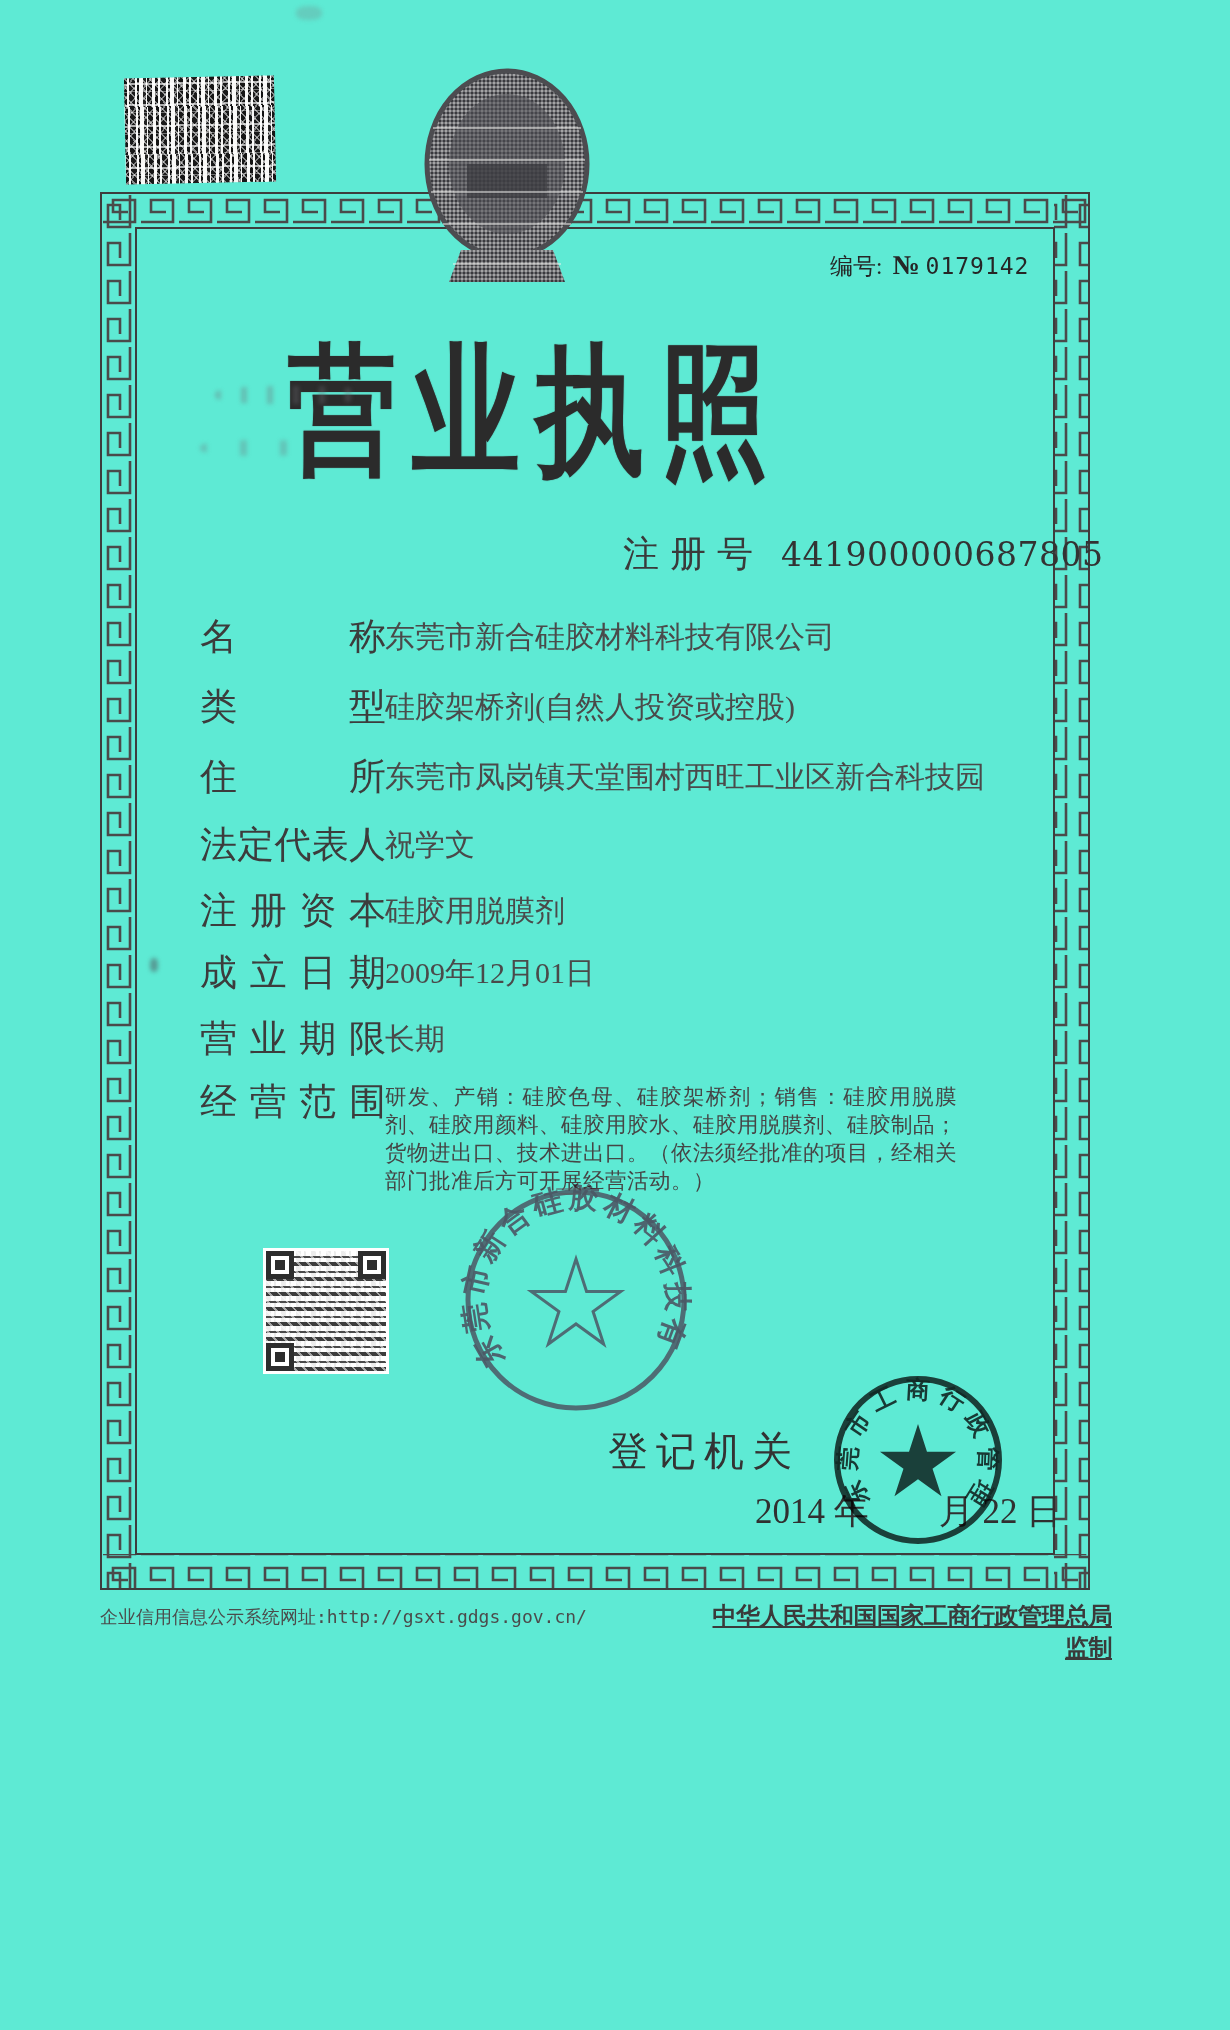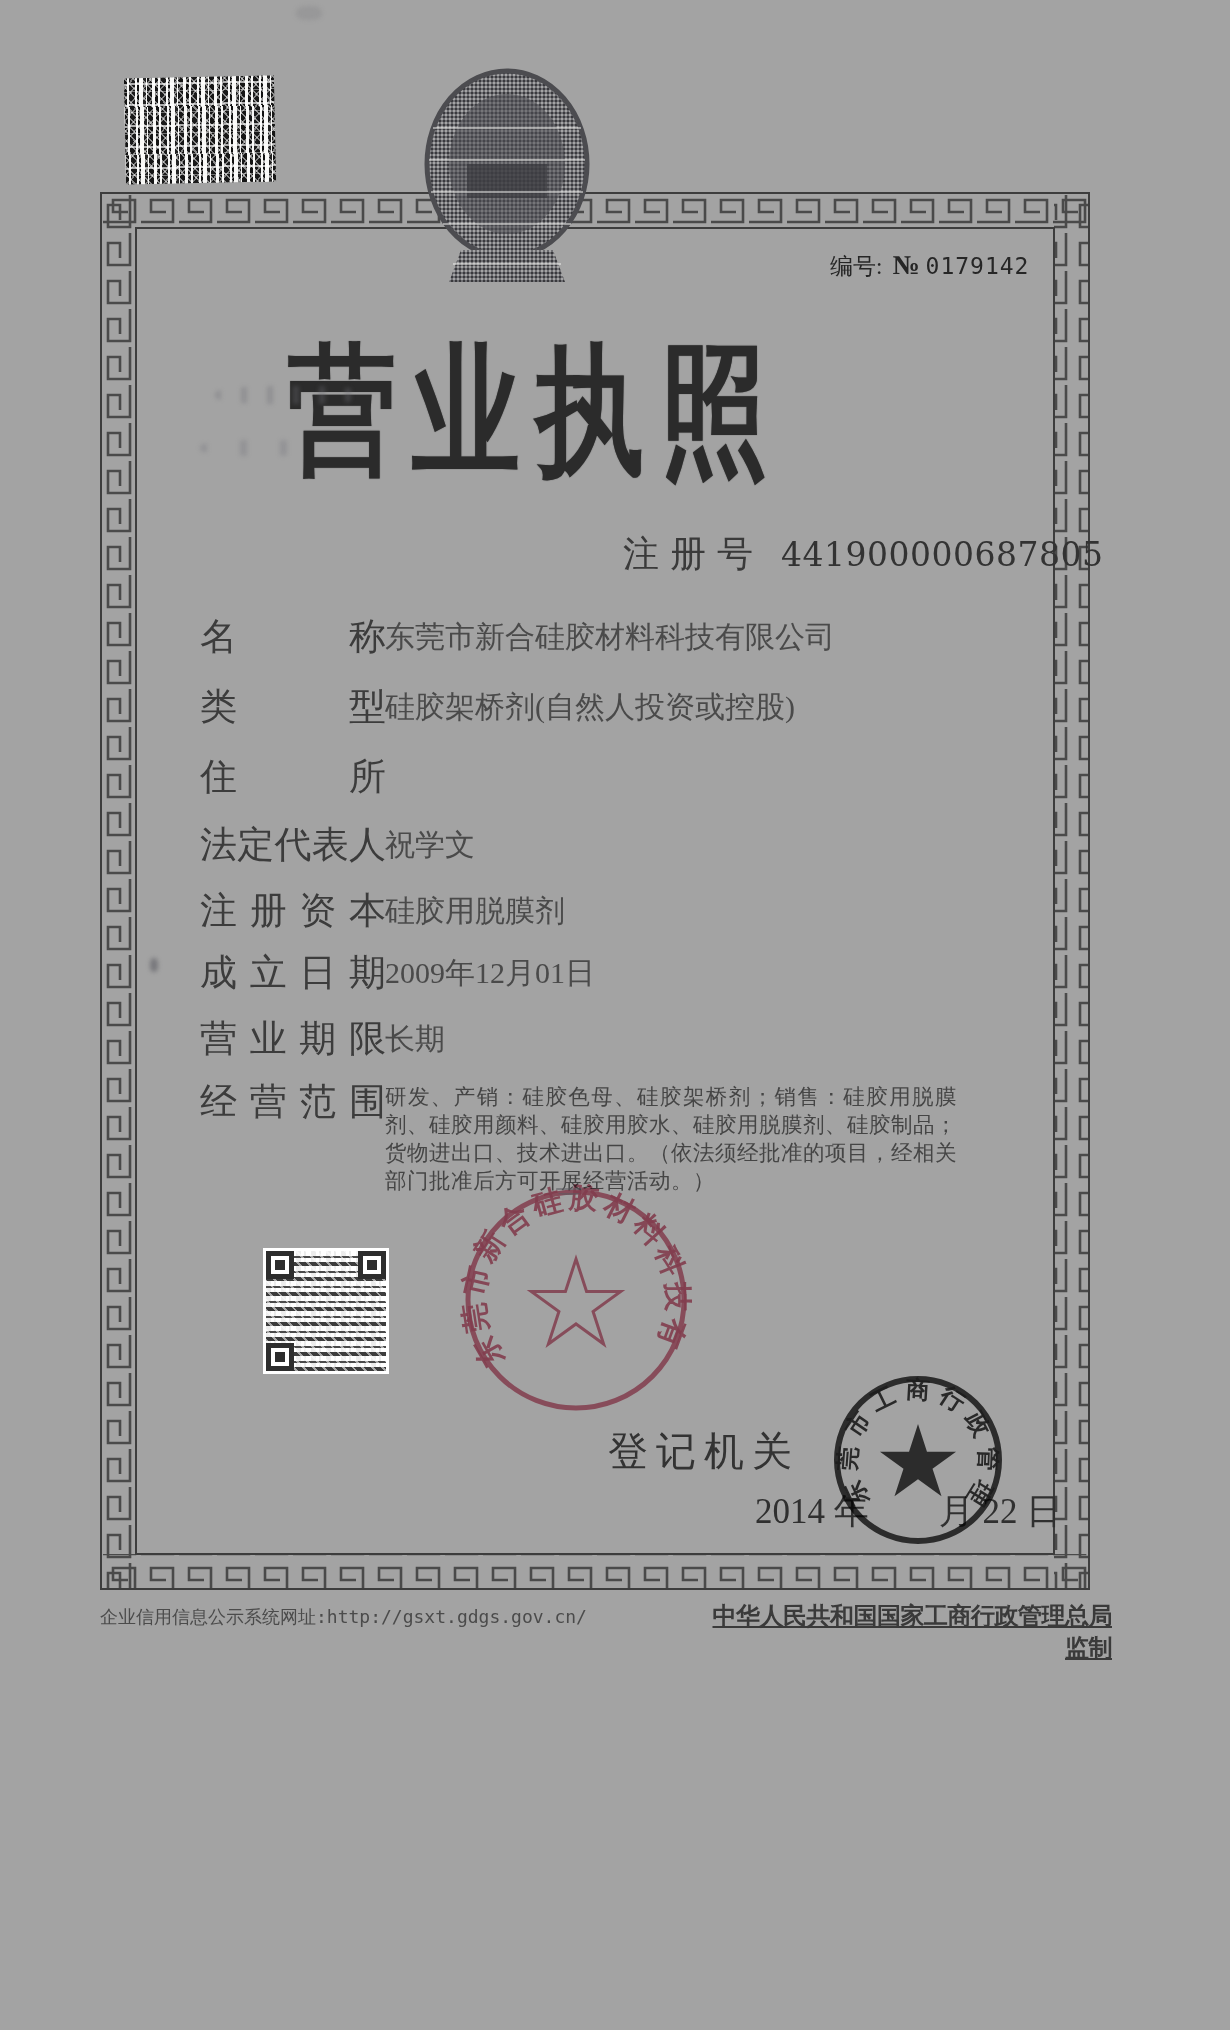--- a/index.html
+++ b/index.html
@@ -1,16 +1,16 @@
 <!DOCTYPE html>
 <html><head>
 <meta charset="utf-8">
 <style>
   html,body{margin:0;padding:0;background:#e8e8e6;}
-  .page{position:relative;width:1230px;height:2030px;background:#a3a3a3;overflow:hidden;
+  .page{position:relative;width:1230px;height:2030px;background:#5eead4;overflow:hidden;
         font-family:"Liberation Serif",serif;color:#2f2f2f;}
   .abs{position:absolute;}
 
   
   .barcode{left:125px;top:77px;width:150px;height:106px;transform:rotate(-1.2deg);
     background:
       repeating-linear-gradient(90deg,#141414 0 3px,#f7f7f5 3px 5px,#1a1a1a 5px 11px,#f7f7f5 11px 13px,
         #111 13px 15px,#f7f7f5 15px 19px,#222 19px 22px,#f7f7f5 22px 23px,#161616 23px 28px,#f7f7f5 28px 31px);}
   .barcode::after{content:"";position:absolute;inset:0;
     background:
@@ -176,20 +176,21 @@
         <span>类</span>
         <span>型</span>
       </div>
     <div class="fvalue">硅胶架桥剂(自然人投资或控股)</div>
   </div>
   <div class="row r3">
     <div class="flabel">
         <span>住</span>
         <span>所</span>
       </div>
+    <div class="fvalue">东莞市凤岗镇天堂围村西旺工业区新合科技园</div>
   </div>
   <div class="row r4">
     <div class="flabel">
         <span>法</span>
         <span>定</span>
         <span>代</span>
         <span>表</span>
         <span>人</span>
       </div>
     <div class="fvalue">祝学文</div>

